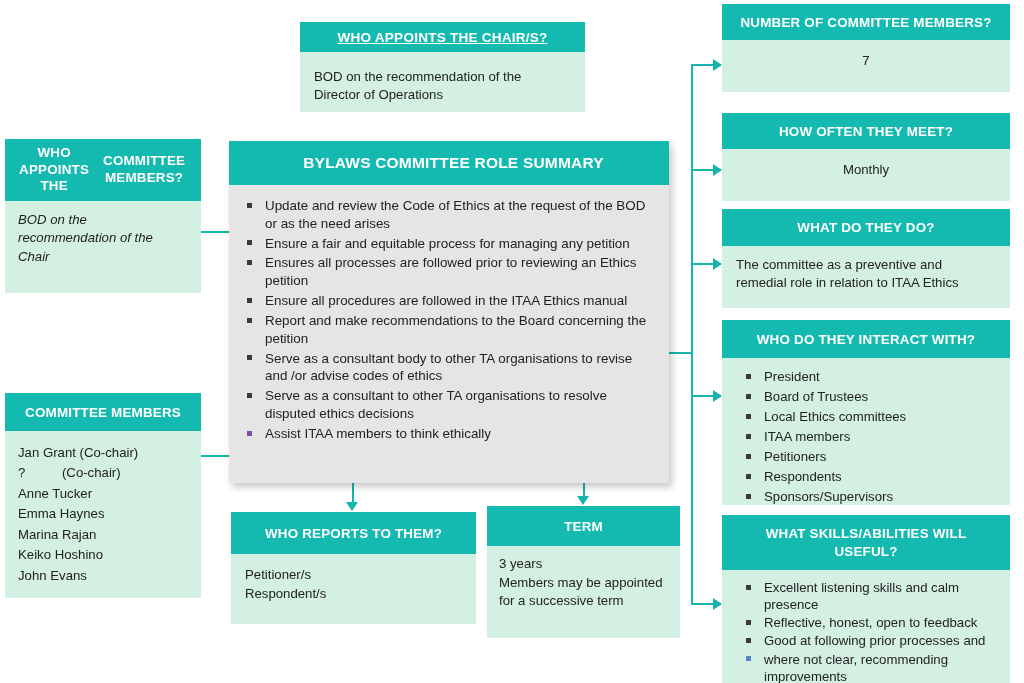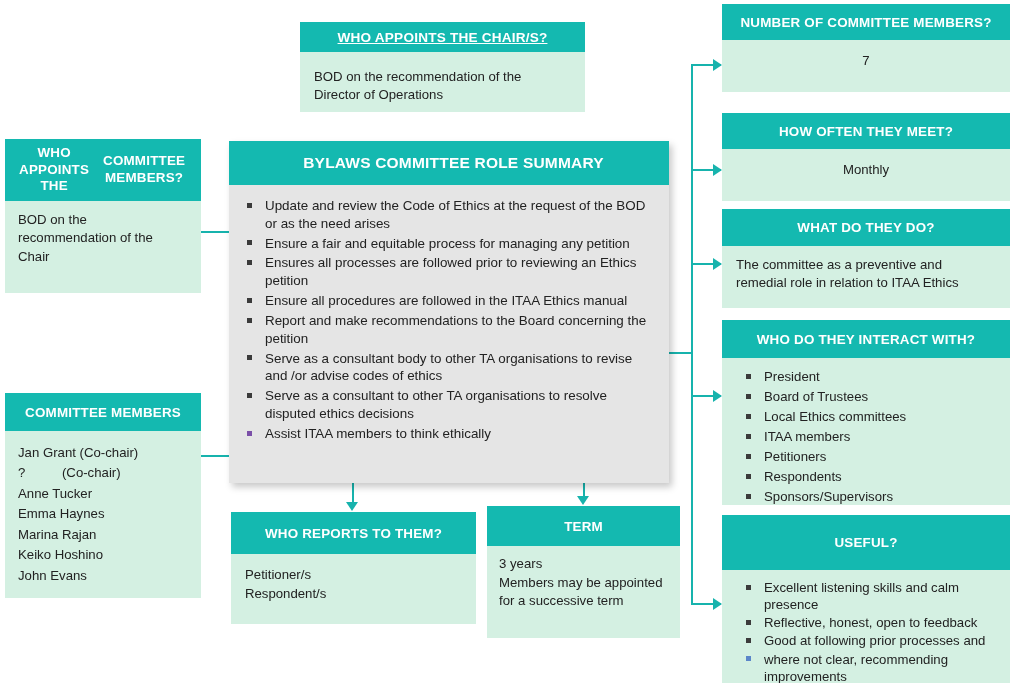--- a/index.html
+++ b/index.html
@@ -70,21 +70,21 @@
     position:absolute;left:124px;top:120px;
     width:0;height:0;
     border-left:13px solid transparent;
     border-right:13px solid transparent;
     border-top:18px solid #D4F0E2;
   }
 
   
   #who-members{left:5px;top:139px;width:196px;}
   #who-members .card-head{height:62px;font-size:13.4px;line-height:1.25;}
-  #who-members .card-body{height:92px;font-size:13.2px;line-height:1.4;padding:10px 13px;}
+  #who-members .card-body{height:92px;font-size:13.2px;line-height:1.4;padding:10px 13px;font-style:italic;}
 
   #committee{left:5px;top:393px;width:196px;}
   #committee .card-head{height:38px;font-size:13.4px;}
   #committee .card-body{height:167px;font-size:13.2px;line-height:1.55;padding:12px 13px;}
   #committee .row{white-space:pre;}
 
   
   #reports{left:231px;top:512px;width:245px;}
   #reports .card-head{height:42px;font-size:13.4px;}
   #reports .card-body{height:70px;font-size:13.2px;line-height:1.45;padding:11px 14px;}
@@ -247,20 +247,21 @@
         <li><span class="mk"></span><span>ITAA members</span></li>
         <li><span class="mk"></span><span>Petitioners</span></li>
         <li><span class="mk"></span><span>Respondents</span></li>
         <li><span class="mk"></span><span>Sponsors/Supervisors</span></li>
       </ul>
     </div>
   </div>
 
   <div class="card" id="skills">
     <div class="card-head">
+      <span>WHAT SKILLS/ABILITIES WILL</span>
       <span>USEFUL?</span>
     </div>
     <div class="card-body">
       <ul class="bl">
         <li><span class="mk"></span><span>Excellent listening skills and calm presence</span></li>
         <li><span class="mk"></span><span>Reflective, honest, open to feedback</span></li>
         <li><span class="mk"></span><span>Good at following prior processes and</span></li>
         <li class="altb"><span class="mk"></span><span>where not clear, recommending improvements</span></li>
       </ul>
     </div>

